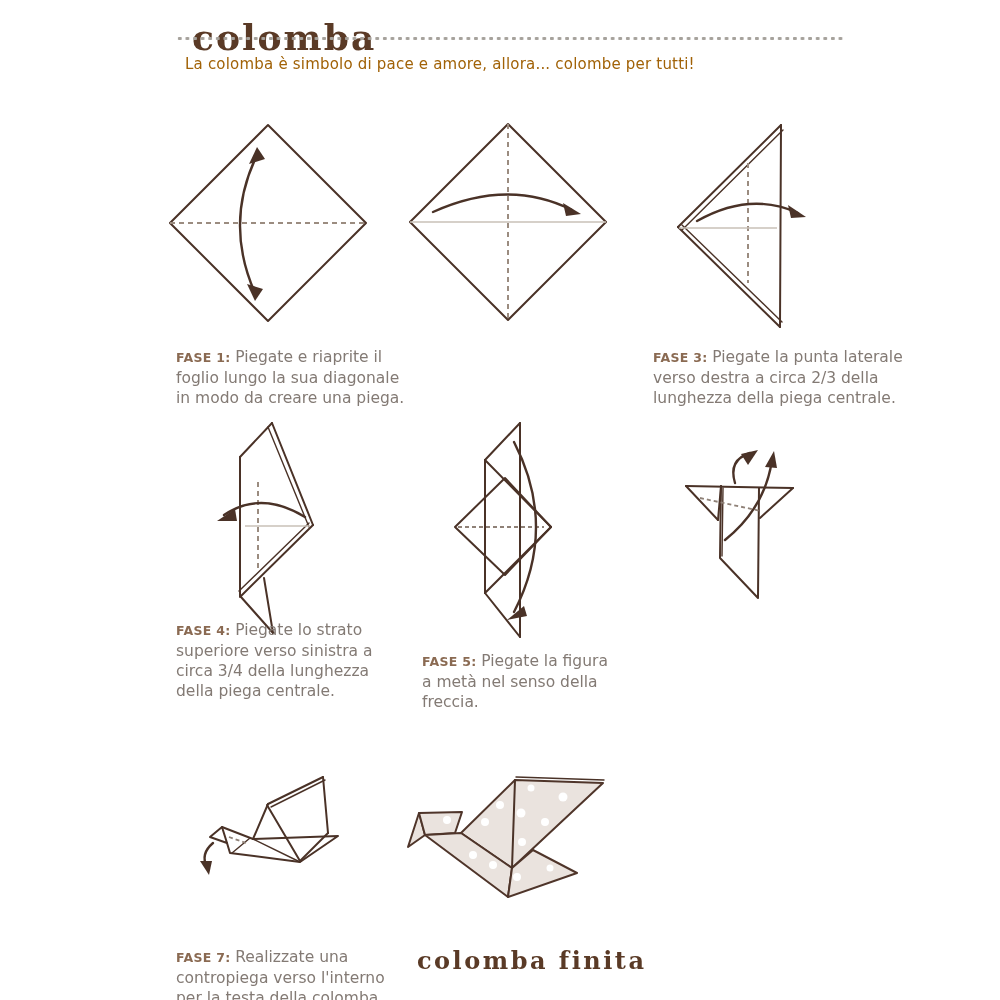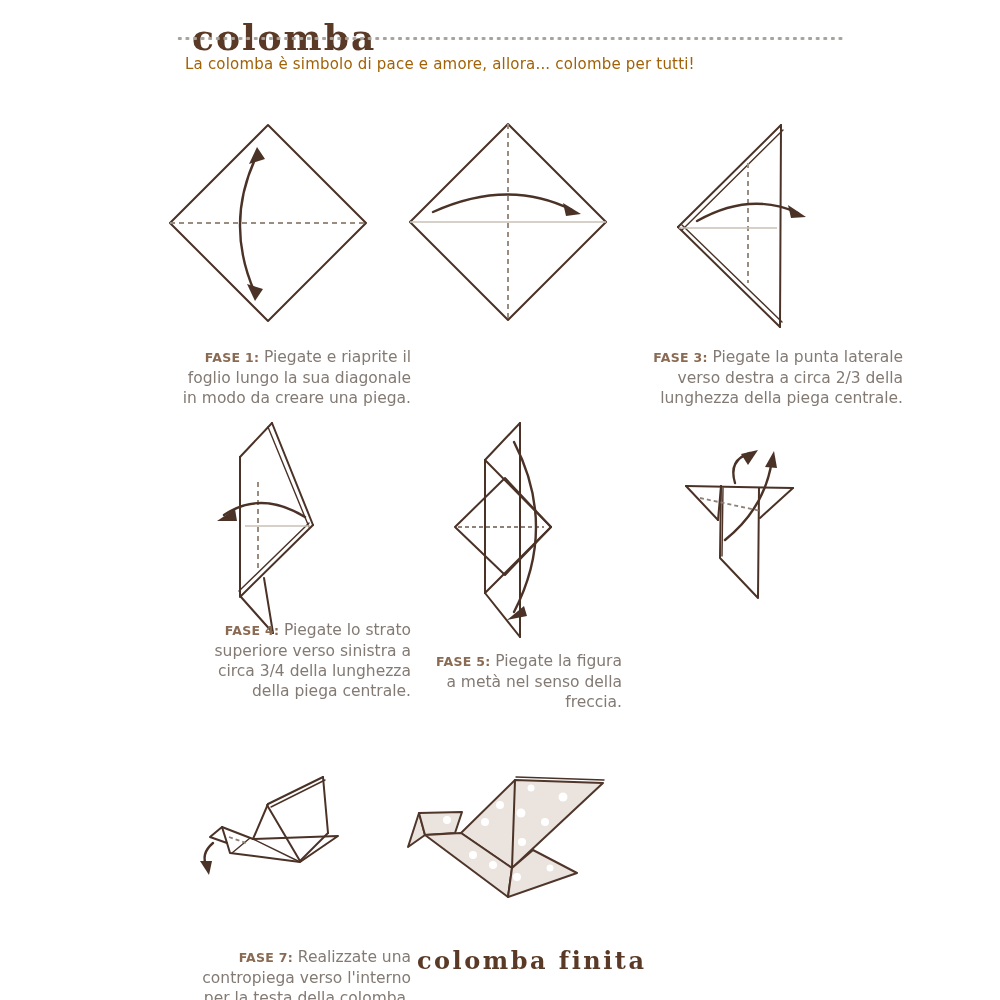--- a/index.html
+++ b/index.html
@@ -15,21 +15,21 @@
   .dotline{
     position:absolute;left:176px;top:36px;width:669px;height:5px;
     background-image:radial-gradient(circle,#a6a29c 1.7px,rgba(0,0,0,0) 1.9px);
     background-size:7.6px 5px;background-position:0 50%;
   }
   .subtitle{
     position:absolute;left:176px;top:46px;margin:9px;
     font-size:15px;color:#a16207;letter-spacing:.2px;
   }
   .caption{
-    position:absolute;width:235px;font-size:15.5px;line-height:20px;color:#837a74;text-align:right;
+    position:absolute;width:235px;font-size:15.5px;line-height:20px;color:#837a74;
   }
   .caption .fase{font-weight:bold;font-size:12.5px;color:#8a6a52;letter-spacing:.3px;}
   .finished-label{
     position:absolute;left:413px;top:942px;margin:4px;
     font-size:24px;font-weight:bold;color:#5a3a26;letter-spacing:2.5px;
     font-family:"DejaVu Serif","Liberation Serif",serif;
   }
   svg{position:absolute;overflow:visible;}
   .ink{stroke:#4a3227;stroke-width:2;fill:none;stroke-linecap:round;stroke-linejoin:round;}
   .thin{stroke:#4a3227;stroke-width:1.4;fill:none;stroke-linecap:round;}

